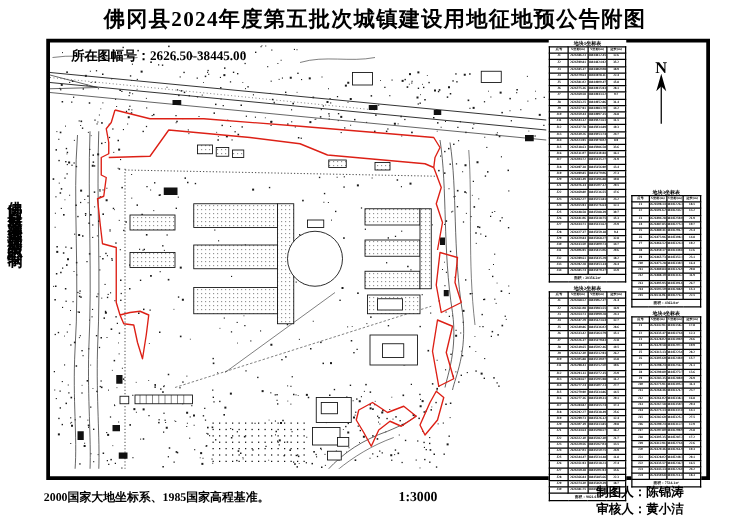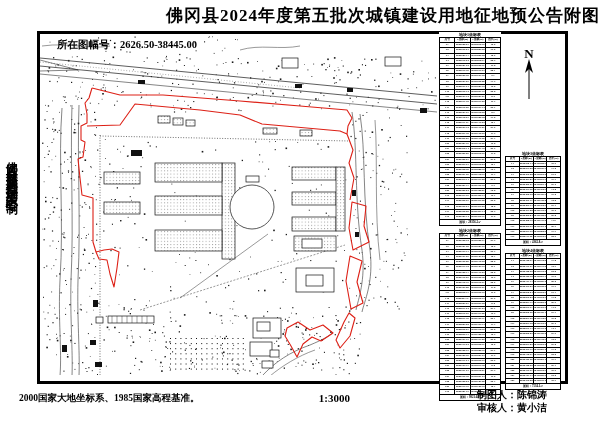--- a/index.html
+++ b/index.html
@@ -1,25 +1,25 @@
 <!DOCTYPE html>
 <html><head>
 <meta charset="utf-8">
 <style>
   html,body{margin:0;padding:0;background:#888;}
   .page{position:relative;width:600px;height:424px;background:#fff;overflow:hidden;
         font-family:"Liberation Serif","DejaVu Serif",serif;color:#000;
         -webkit-text-size-adjust:none;text-size-adjust:none;}
   .abs{position:absolute;}
-  .map-title{top:4px;left:0;width:600px;text-align:right;font-size:17px;font-weight:bold;letter-spacing:1px;}
+  .map-title{top:4px;left:0;width:600px;text-align:center;font-size:17px;font-weight:bold;letter-spacing:1px;}
   .frame{left:37px;top:31px;width:525px;height:347px;border:3px solid #000;background:#fff;}
   .sheetno{left:57px;top:38px;font-size:10.5px;font-weight:bold;}
   .sidebar{left:4px;top:152px;height:240px;writing-mode:vertical-rl;text-orientation:upright;
            font-size:12px;font-weight:bold;letter-spacing:2.5px;line-height:15px;}
-  .datum{left:19px;top:392px;font-size:9.5px;font-weight:bold;}
+  .datum{left:35px;top:392px;font-size:9.5px;font-weight:bold;}
   .scale{left:240px;top:392px;width:110px;text-align:right;font-size:11px;font-weight:bold;}
   .credits{left:477px;top:388px;font-size:10px;font-weight:bold;line-height:13px;white-space:nowrap;}
   .tablecol{position:absolute;}
   table.coord{border-collapse:collapse;table-layout:fixed;width:100%;background:#fff;margin-bottom:2px;}
   table.coord .ttl{border:none;font-size:4px;font-weight:bold;text-align:center;line-height:5px;padding:0;}
   table.coord th,table.coord td{border:.5px solid #000;font-size:2.7px;line-height:4.2px;
       padding:0;text-align:center;white-space:nowrap;overflow:hidden;font-weight:bold;}
   table.coord td.ft{font-size:3px;line-height:5px;}
   svg text{font-family:"Liberation Serif","DejaVu Serif",serif;}
 </style>

